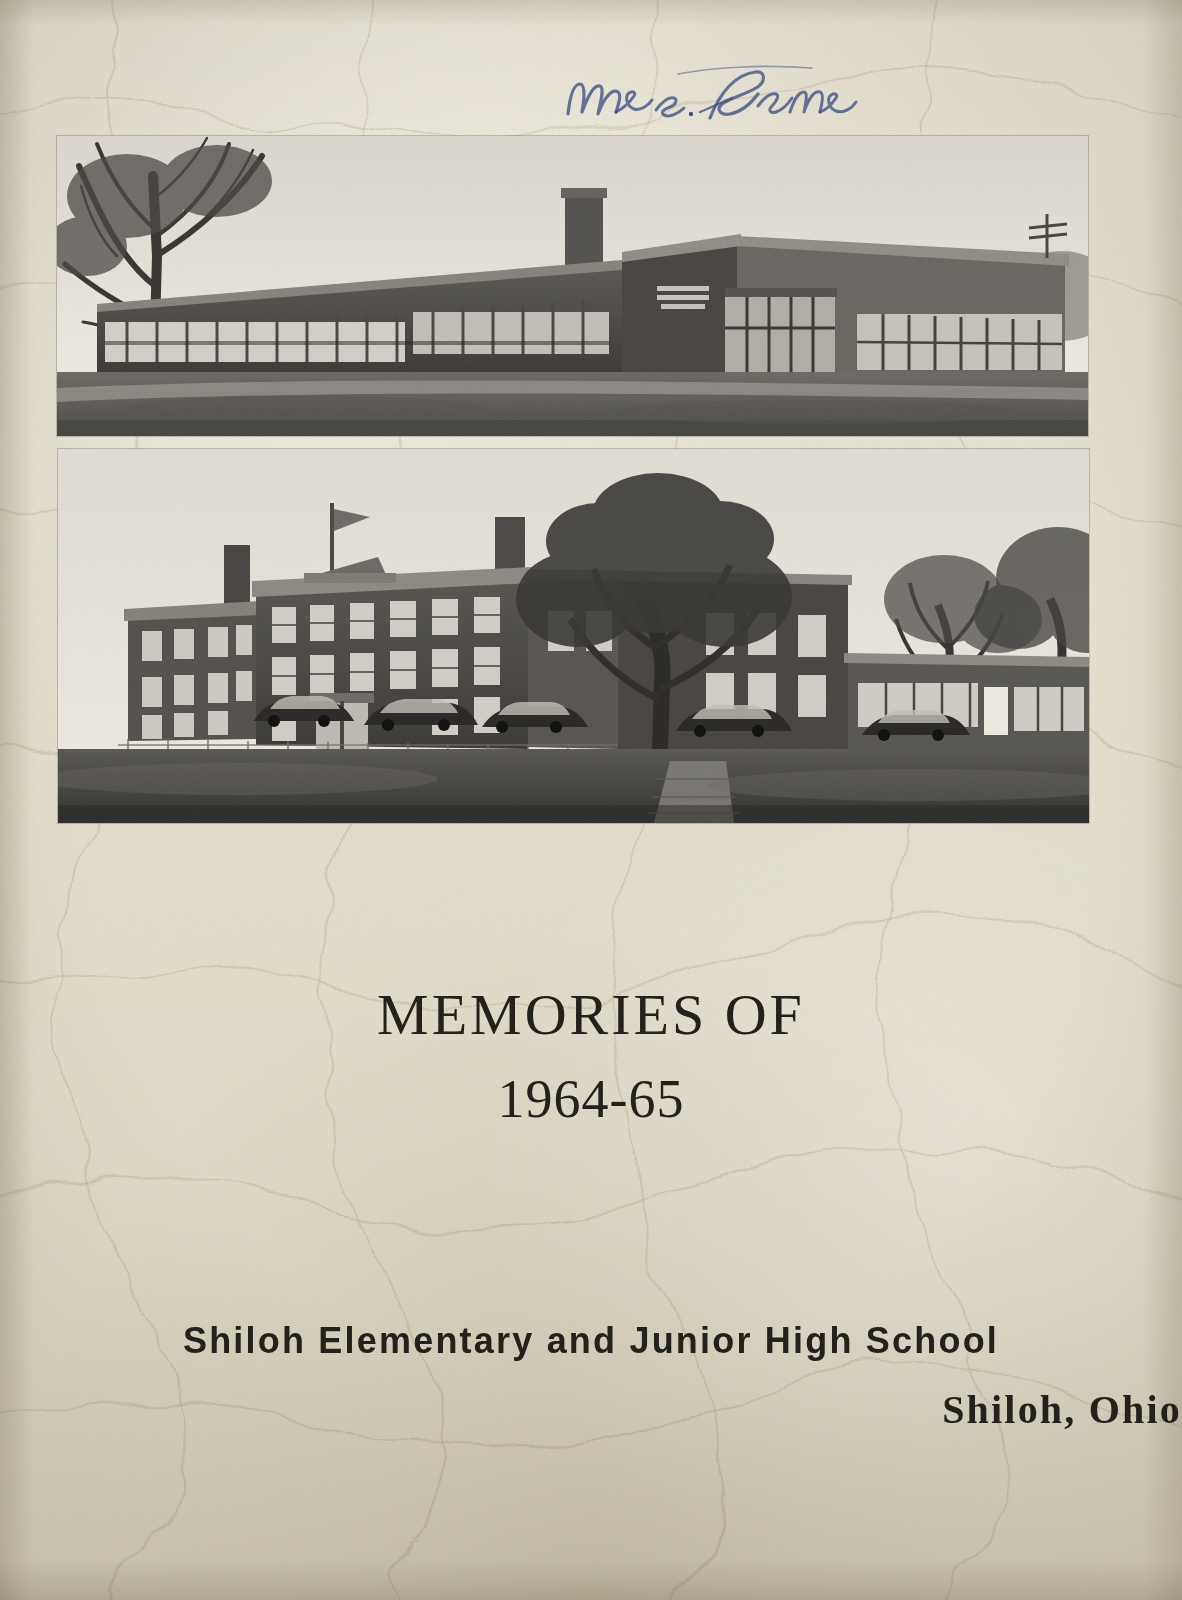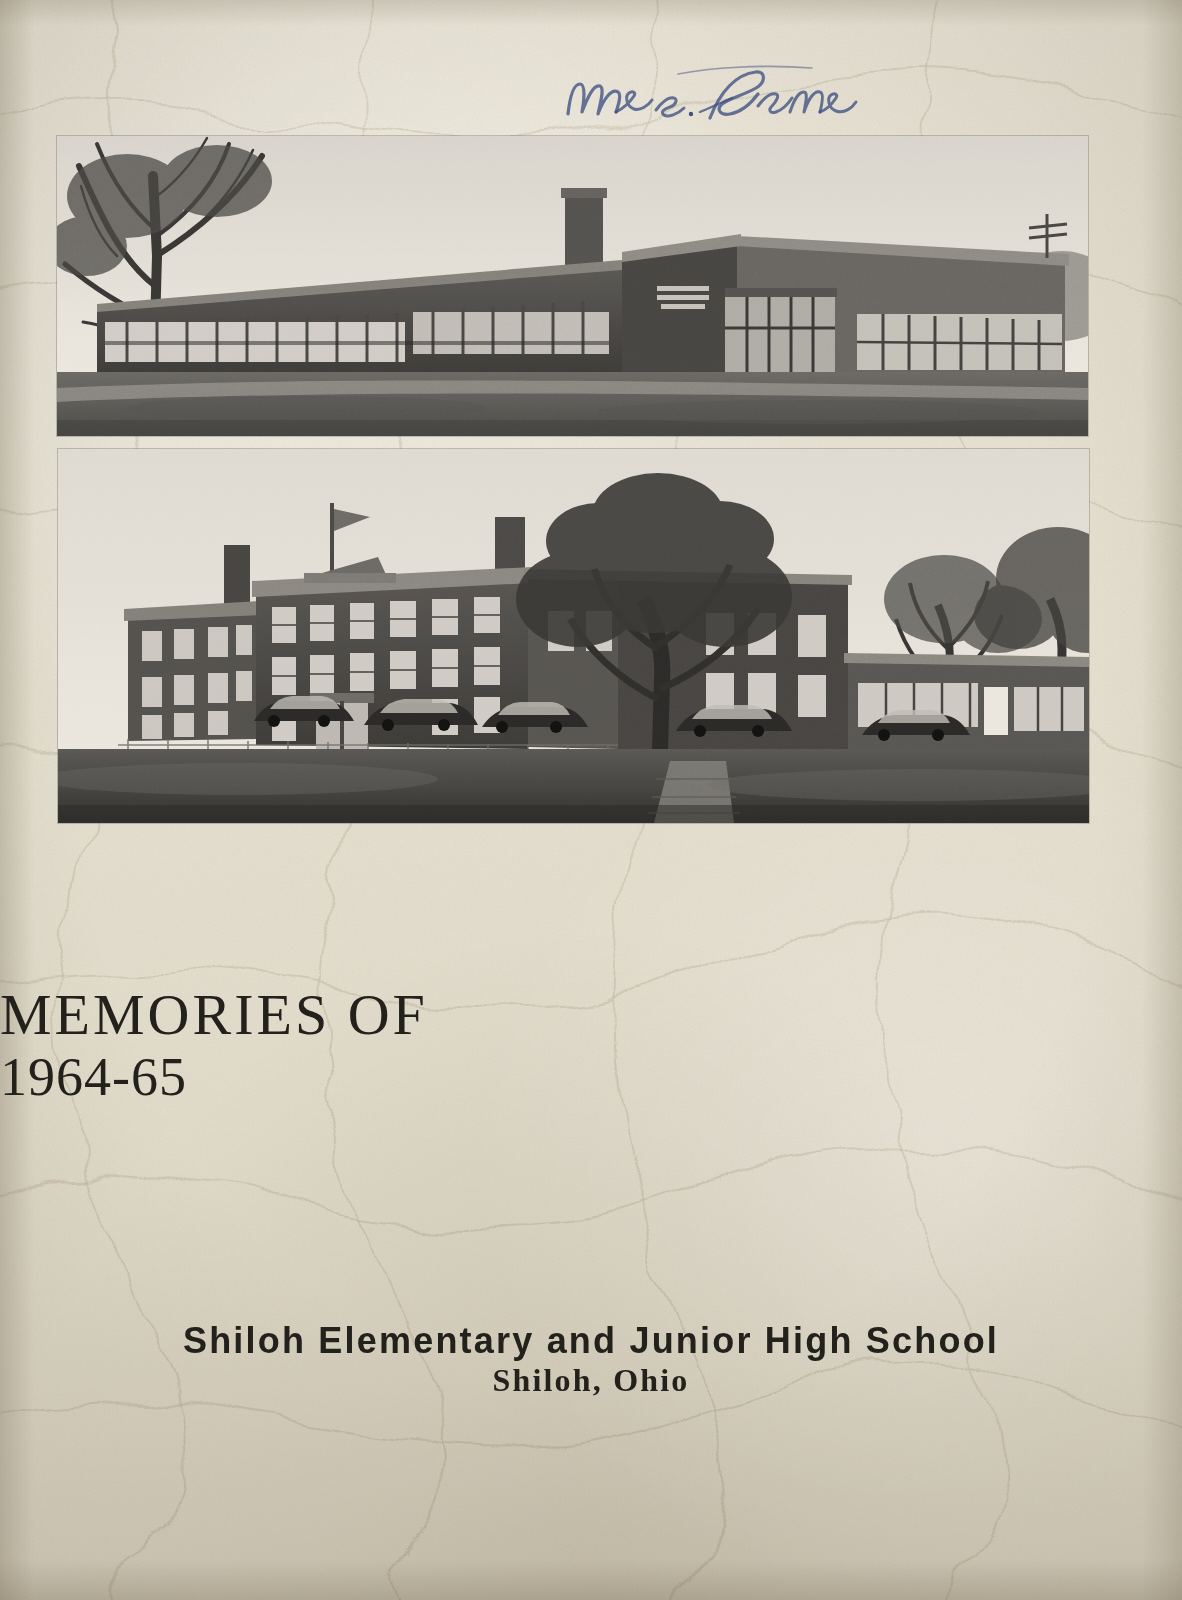--- a/index.html
+++ b/index.html
@@ -102,55 +102,58 @@
     pointer-events: none;
   }
   .photo svg { display: block; }
 
   
   .title-block {
     position: absolute;
     left: 0;
     right: 0;
     top: 985px;
-    text-align: left;
+    text-align: center;
   }
   .title-main {
     font-family: "Liberation Serif", serif;
     font-size: 58px;
     letter-spacing: 3px;
     color: #23211c;
     line-height: 1.05;
   }
   .title-years {
+    margin-top: 22px;
     font-family: "Liberation Serif", serif;
     font-size: 54px;
     letter-spacing: 1px;
     color: #23211c;
   }
   .school-block {
     position: absolute;
     left: 0;
     right: 0;
     top: 1320px;
     text-align: center;
   }
   .school-name {
     font-family: Liberation Sans, sans-serif;
     font-weight: bold;
     font-size: 36px;
     letter-spacing: 2.2px;
     color: #23211c;
   }
   .school-city {
+    margin-top: 24px;
     font-family: "Liberation Serif", serif;
     font-weight: bold;
-    font-size: 32px;
+    font-size: 40px;
     letter-spacing: 2.2px;
     color: #23211c;
+    text-align: right;
   }
 </style>
 </head>
 <body>
 
 <div id="page">
 
   <div class="cover-base"></div>
 
   <svg class="cover-grain" width="1182" height="1600">

